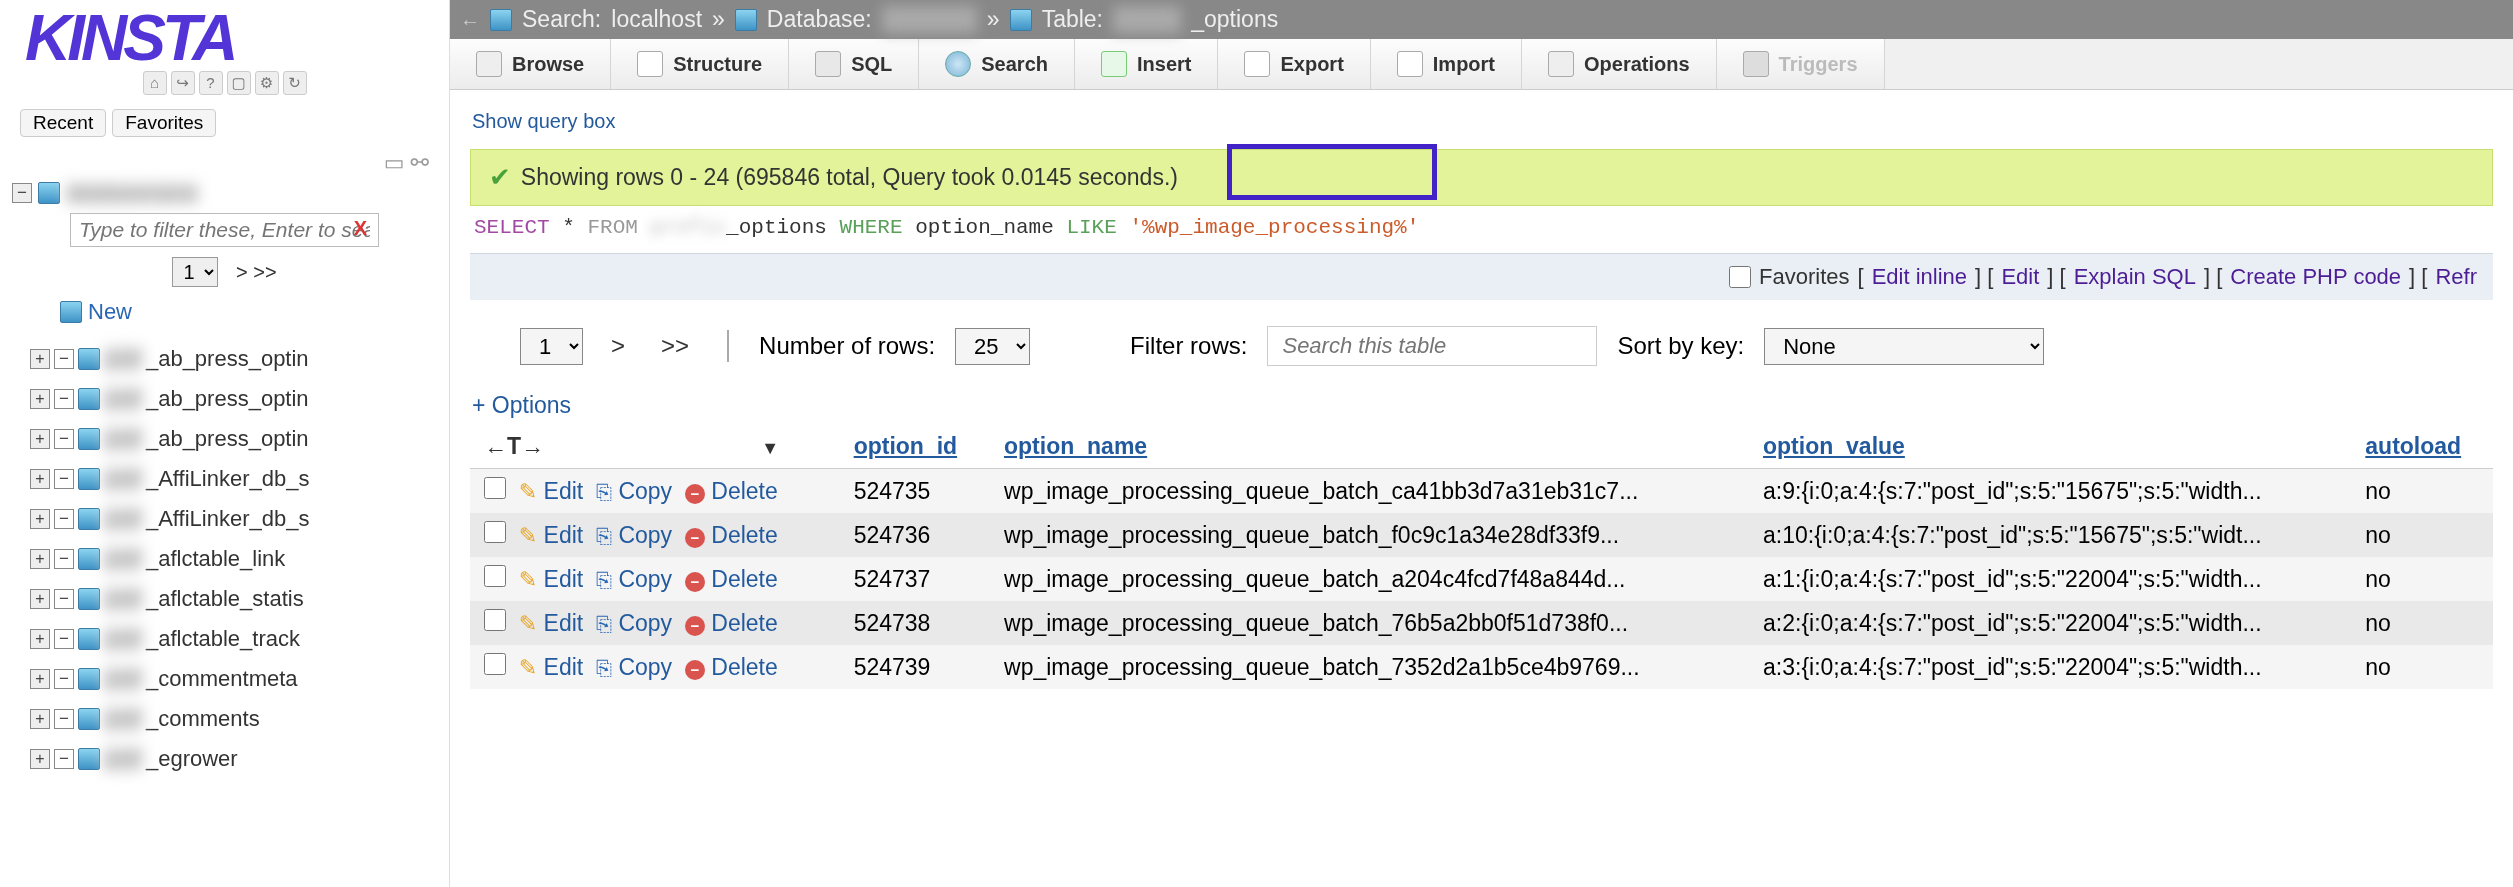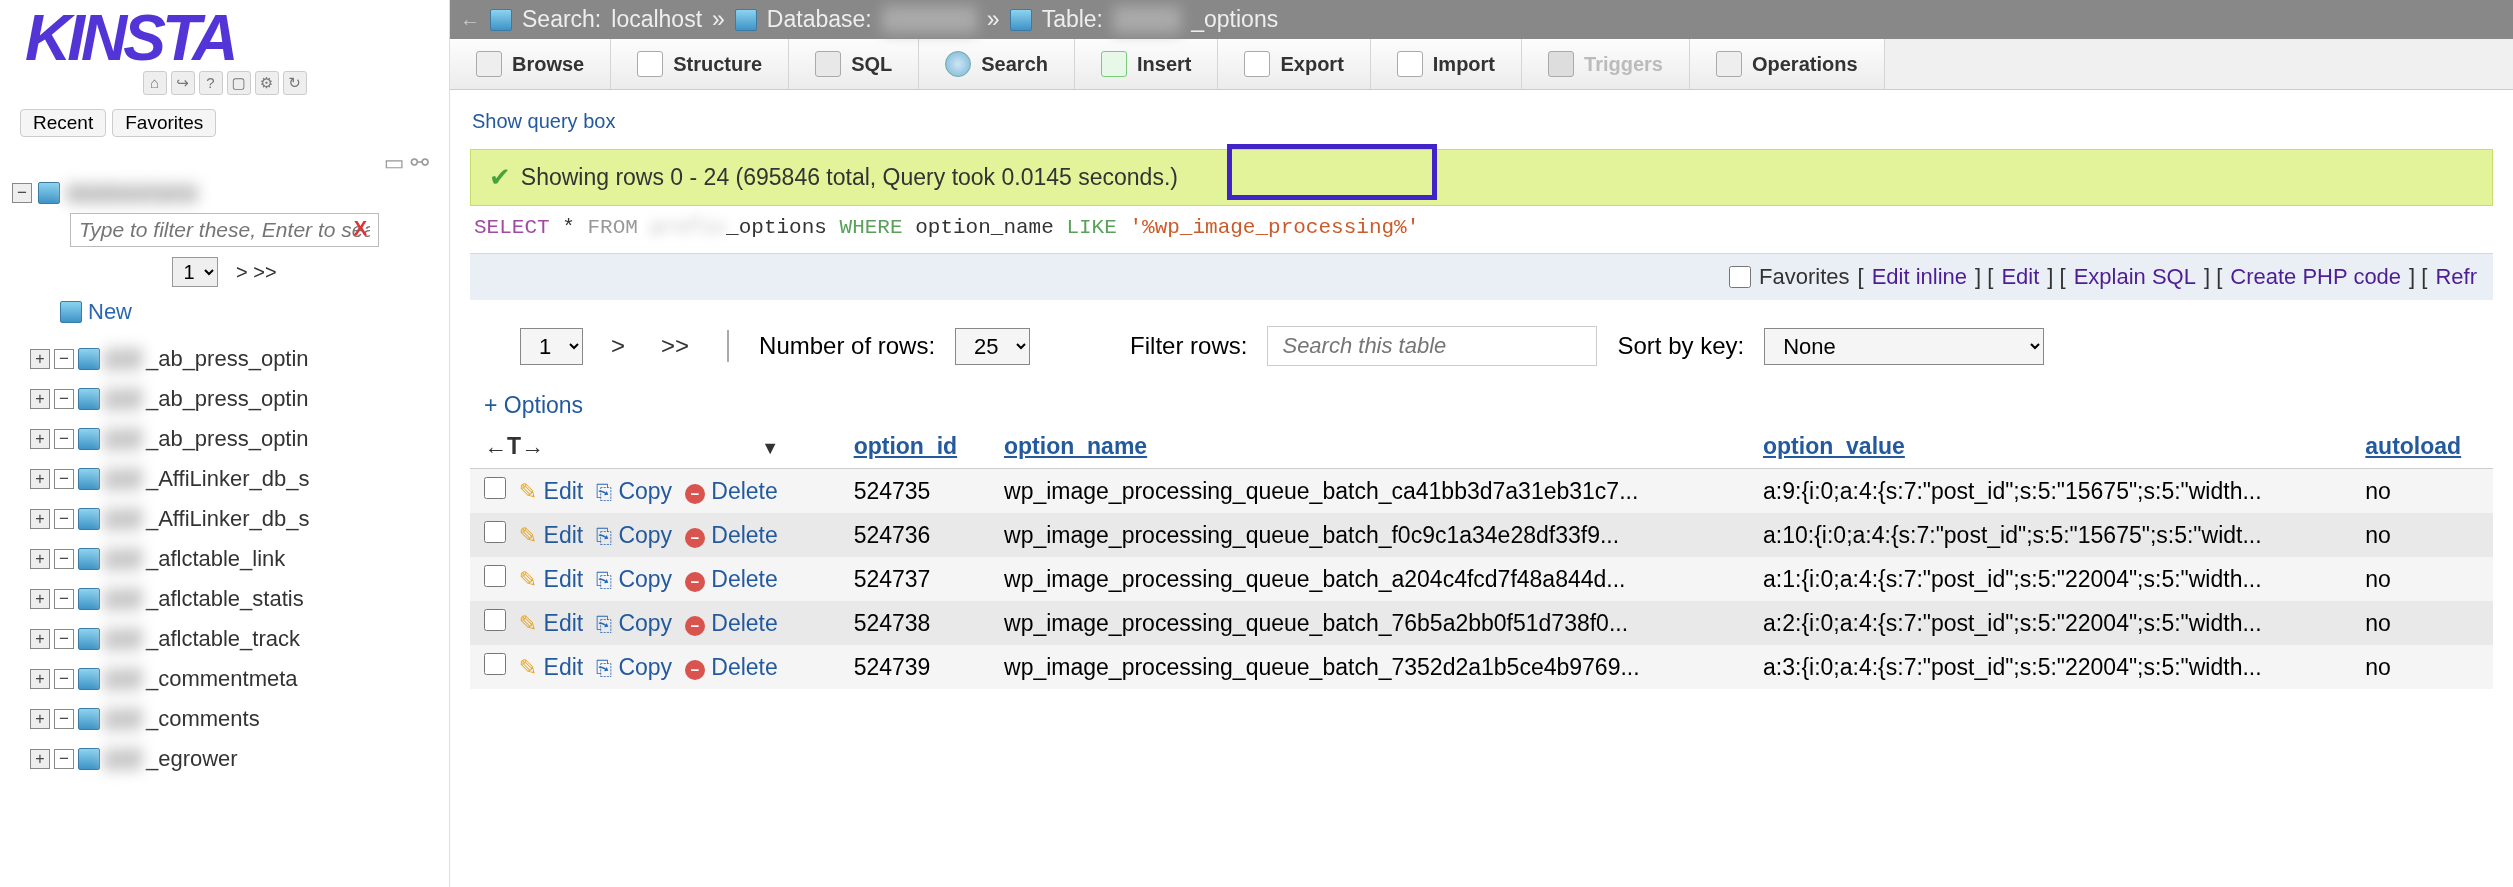--- a/index.html
+++ b/index.html
@@ -59,21 +59,21 @@
 .toolbar2 { background:#eaeff5; border-top:1px solid #d0d8e2; margin-top:6px; padding: 10px 16px; text-align:right; font-size:22px; color:#333; display:flex; justify-content:flex-end; align-items:center; gap:8px; }
 .toolbar2 input[type=checkbox]{width:22px;height:22px;}
 .toolbar2 .lnk{color:#4c1d95;}
 
 .controls { display:flex; align-items:center; gap:20px; padding:26px 50px 20px; font-size:24px; }
 .sel { border:1px solid #888; padding:4px 14px; font-size:22px; background:#f5f5f5; }
 .arrow-btn { font-size:24px; color:#333; padding:0 8px; }
 .divider { border-left:2px solid #aaa; height:32px; margin:0 10px; }
 .filter-tbl { border:1px solid #ccc; padding:6px 14px; width:330px; font-size:22px; color:#888; font-style:italic; background:#fff; }
 
-.options-link { color:#235a9e; font-size:23px; padding: 6px 2px; margin-left: 12px; }
+.options-link { color:#235a9e; font-size:23px; padding: 6px 2px; }
 
 table.data { width: 100%; border-collapse: collapse; font-size:23px; }
 table.data th { background:#fff; color:#235a9e; font-weight:bold; text-align:left; padding:8px 14px; border-bottom:1px solid #ccc; text-decoration:underline; }
 table.data th.sortarrows { color:#333; text-decoration:none; }
 table.data td { padding:8px 14px; white-space:nowrap; }
 table.data tr.odd td { background:#f5f5f5; }
 table.data tr.even td { background:#e9e9e9; }
 .cb { width:22px; height:22px; }
 .pencil { color:#e8a526; font-size:22px; }
 .copyic { color:#2a67b3; font-size:20px; }
@@ -236,27 +236,27 @@
         <span>Insert</span>
       </div>
     <div class="tab">
         <span class="tabicon ic-export"></span>
         <span>Export</span>
       </div>
     <div class="tab">
         <span class="tabicon ic-import"></span>
         <span>Import</span>
       </div>
+    <div class="tab">
+        <span class="tabicon ic-ops"></span>
+        <span>Operations</span>
+      </div>
     <div class="tab disabled">
         <span class="tabicon ic-trig"></span>
         <span>Triggers</span>
-      </div>
-    <div class="tab">
-        <span class="tabicon ic-ops"></span>
-        <span>Operations</span>
       </div>
   </div>
 
   <div class="content">
     <div class="showquery">Show query box</div>
 
     <div class="success">
       <span class="check">✔</span>
       <span>Showing rows 0 - 24 (695846 total, Query took 0.0145 seconds.)</span>
       <div class="highlight-box"></div>

